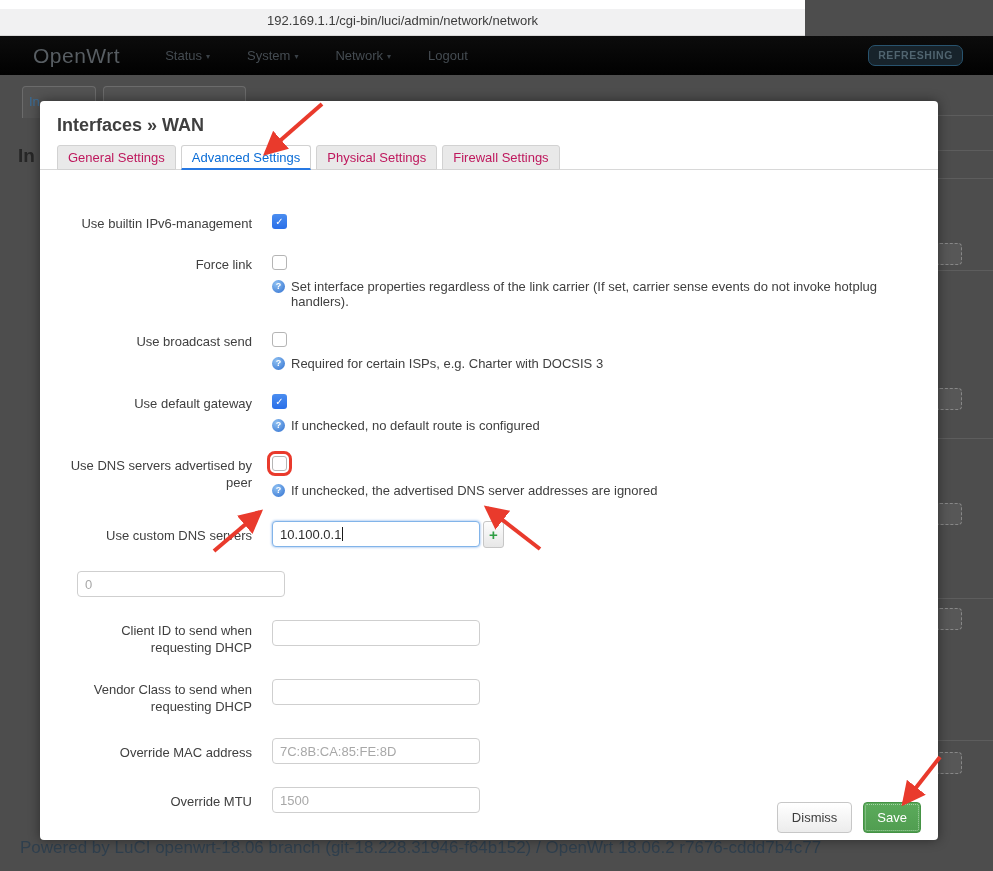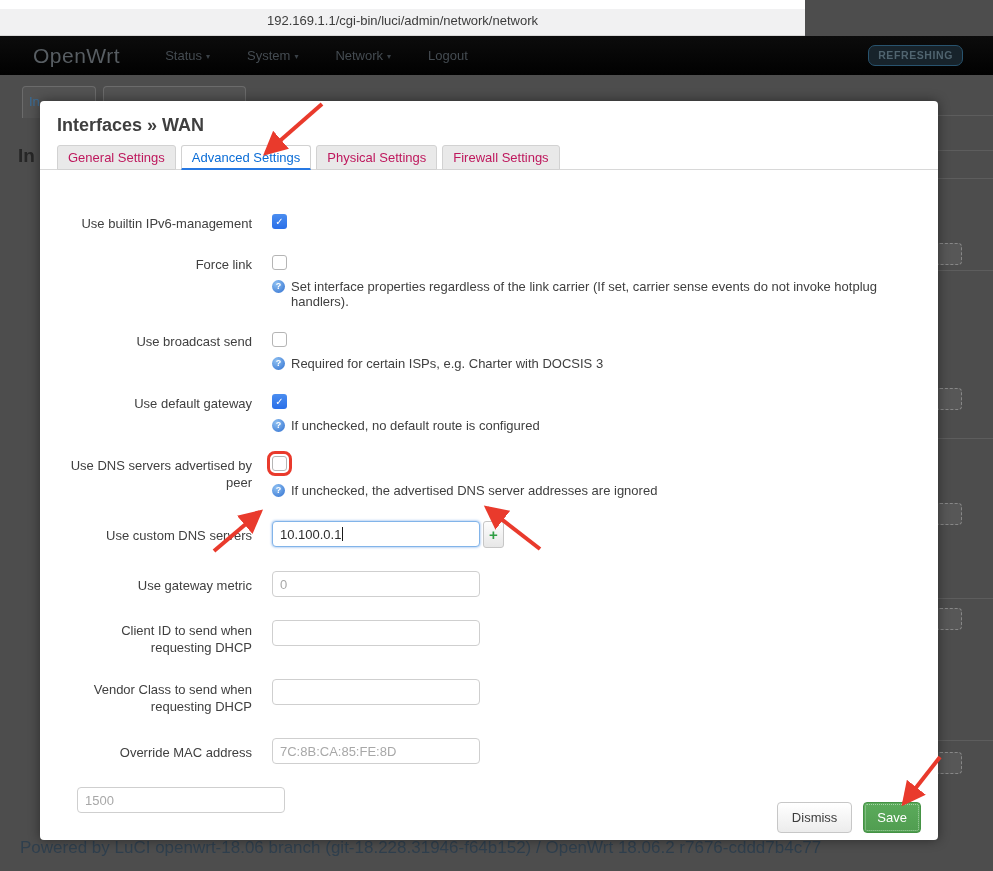--- a/index.html
+++ b/index.html
@@ -188,40 +188,40 @@
       <div class="lbl" style="padding-top:6px;">Use custom DNS servers</div>
       <div class="ctl">
         <span class="faux">
             <span>10.100.0.1</span>
             <span class="caret"></span>
           </span><span class="add-btn">+</span>
       </div>
     </div>
 
     <div class="row">
-      <div class="lbl" style="padding-top:6px;">Use gateway metric</div>
       <div class="ctl"><input class="tin" placeholder="0" style=""></div>
     </div>
 
     <div class="row">
       <div class="lbl" style="padding-top:2px;">Client ID to send when requesting DHCP</div>
       <div class="ctl"><input class="tin" placeholder="" style=""></div>
     </div>
 
     <div class="row">
       <div class="lbl" style="padding-top:2px;">Vendor Class to send when requesting DHCP</div>
       <div class="ctl"><input class="tin" placeholder="" style=""></div>
     </div>
 
     <div class="row">
       <div class="lbl" style="padding-top:6px;">Override MAC address</div>
       <div class="ctl"><input class="tin" placeholder="7C:8B:CA:85:FE:8D" style=""></div>
     </div>
 
     <div class="row">
+      <div class="lbl" style="padding-top:6px;">Override MTU</div>
       <div class="ctl"><input class="tin" placeholder="1500" style=""></div>
     </div>
 
   </div>
 
   <div class="modal-actions">
     <button class="btn btn-dismiss">Dismiss</button>
     <button class="btn btn-save">Save</button>
   </div>
 </div>

